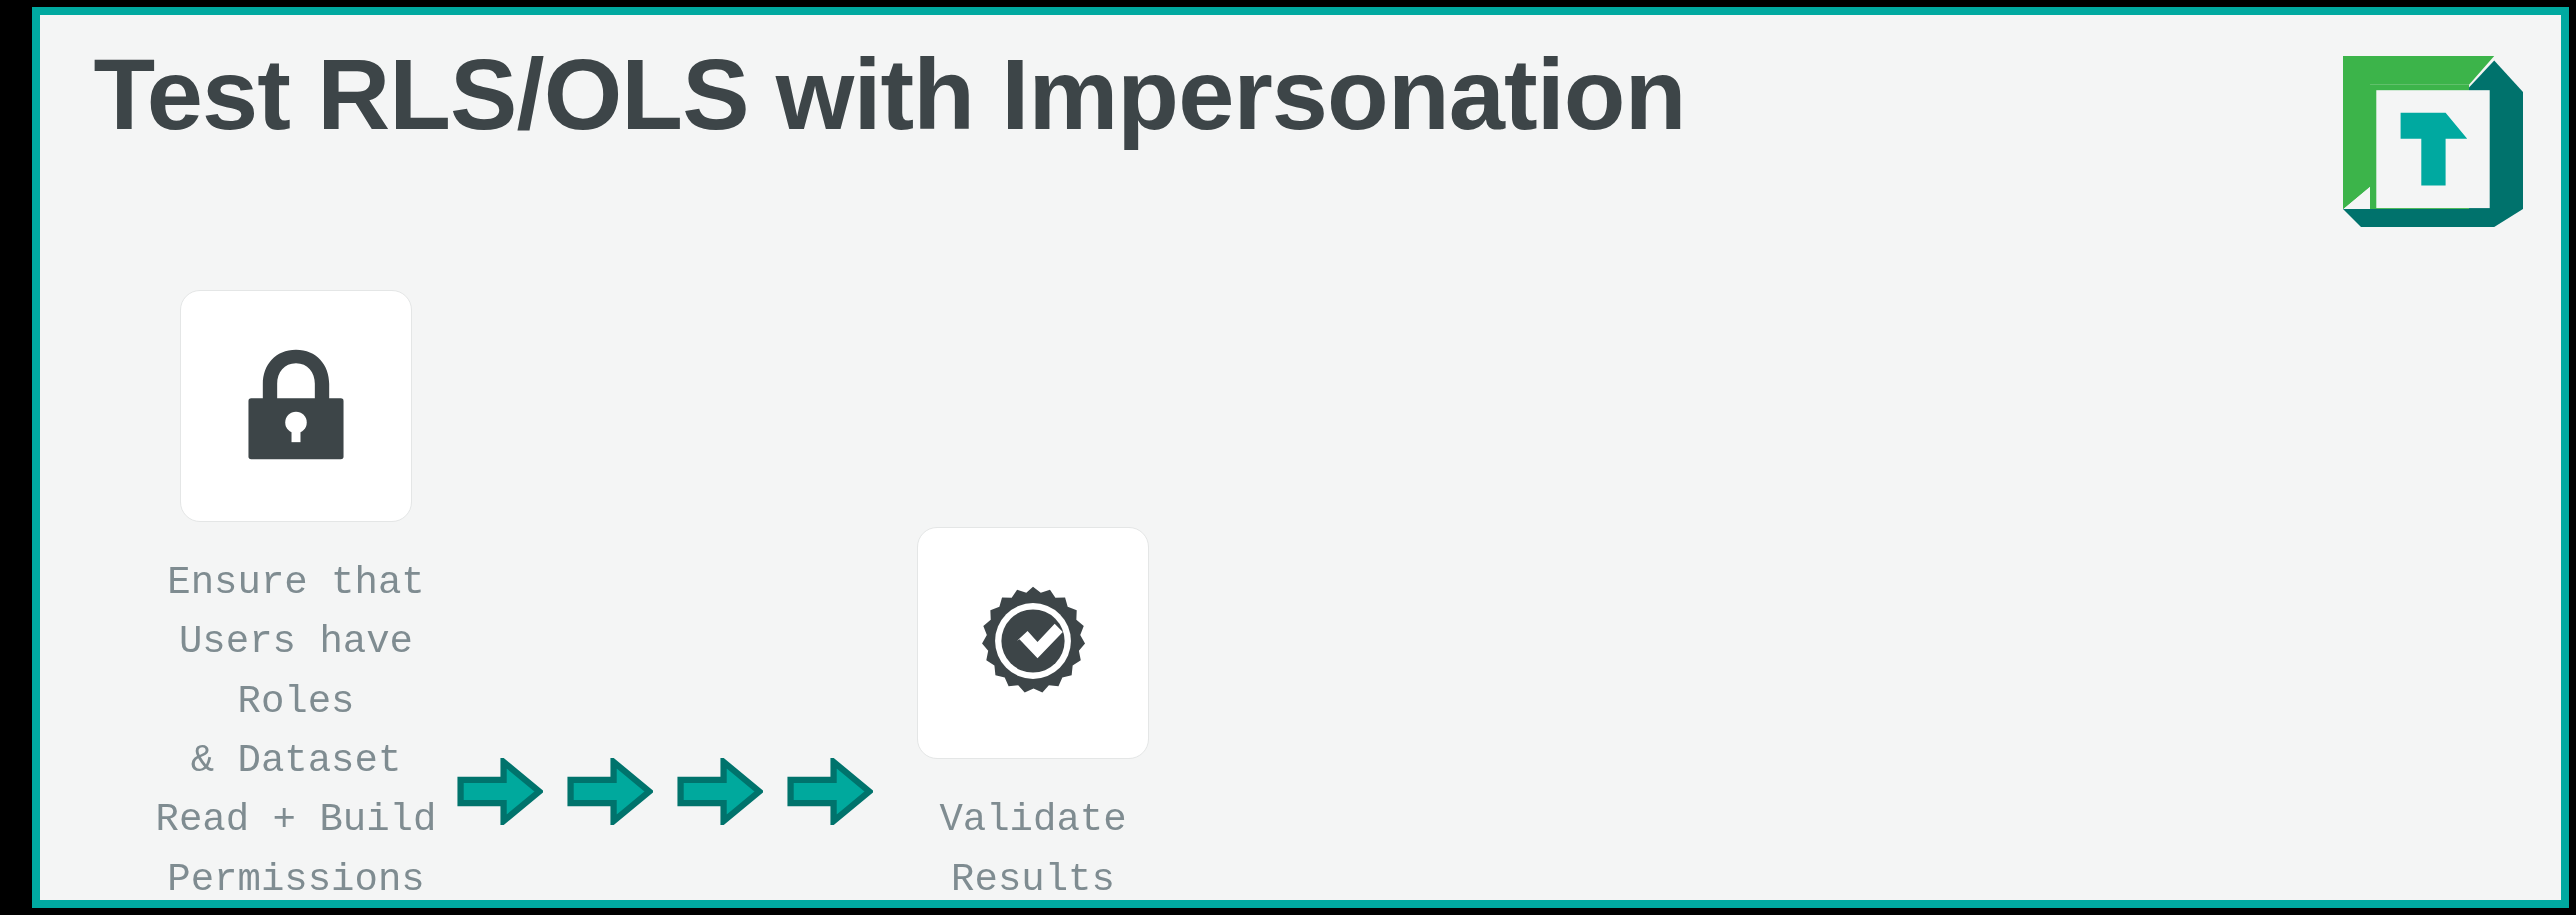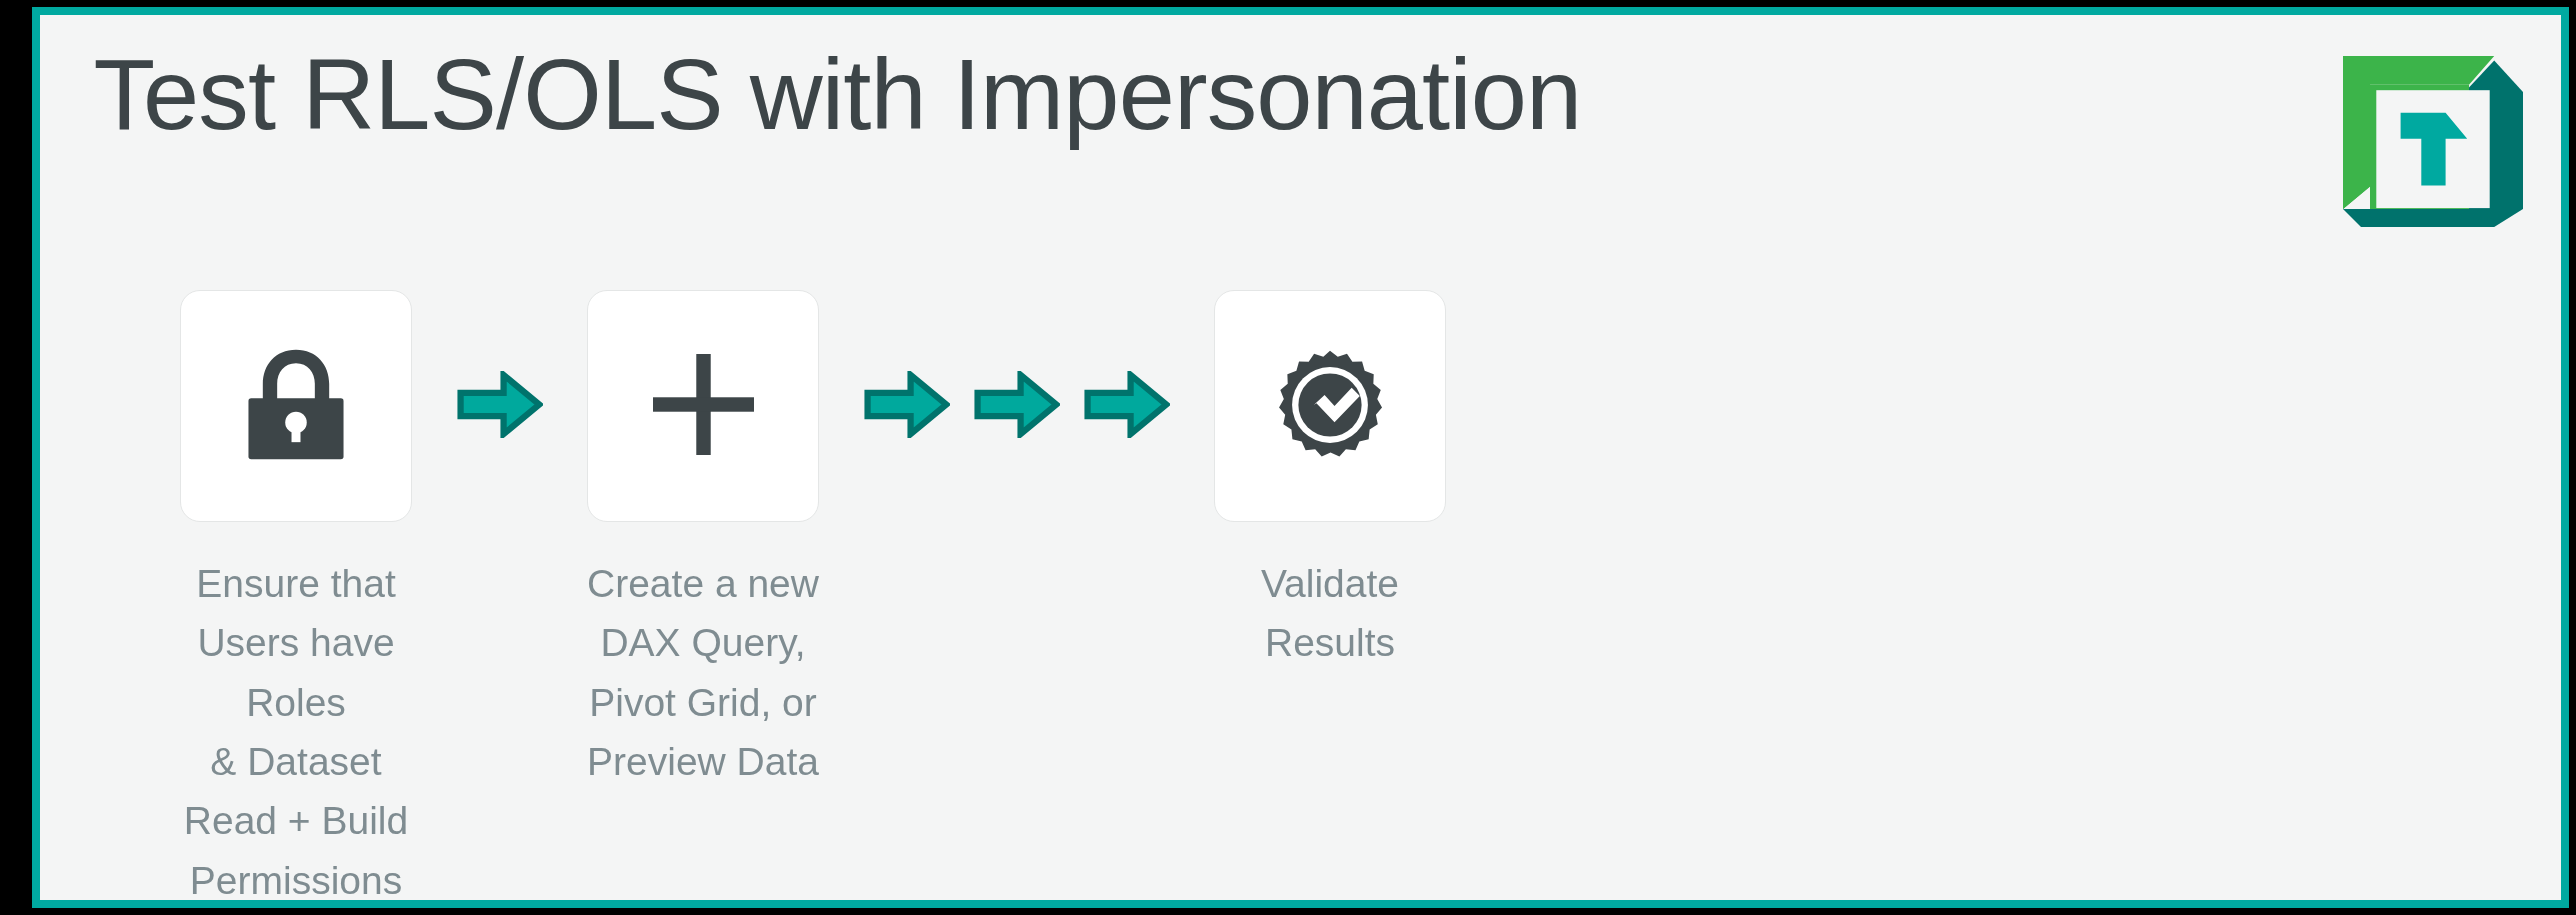--- a/index.html
+++ b/index.html
@@ -27,21 +27,21 @@
     overflow: hidden;
   }
 
   
   #page-title {
     position: absolute;
     left: 54px;
     top: 21px;
     font-size: 101px;
     line-height: 1.15;
-    font-weight: 400;
+    font-weight: 700;
     color: #3d4548;
     letter-spacing: -0.9px;
     white-space: nowrap;
   }
 
   
   #brand-logo {
     position: absolute;
     right: 38px;
     top: 22.5px;
@@ -49,22 +49,23 @@
     height: 189px;
   }
 
   
   #flow {
     position: absolute;
     left: 108px;
     top: 275px;
     width: 2017px;
     display: flex;
-    align-items: flex-start;
+    align-items: flex-end;
     justify-content: flex-start;
+    font-family: Liberation Mono, monospace;
   }
   .step {
     width: 297px;
     flex: 0 0 297px;
     display: flex;
     flex-direction: column;
     align-items: center;
   }
   .step-card {
     width: 232px;
@@ -143,34 +144,20 @@
     </div>
 
     <div class="arrow-cell">
       <span class="arrow-icon">
         <svg width="86" height="67" viewBox="0 0 96 74" xmlns="http://www.w3.org/2000/svg">
           <polygon points="4,24 52,24 52,4 92,37 52,70 52,50 4,50" fill="#00a99d" stroke="#00736c" stroke-width="7" stroke-linejoin="miter"></polygon>
         </svg>
       </span>
     </div>
 
-    <div class="step">
-      <div class="step-card">
-        <span class="step-icon">
-          <svg width="101" height="101" viewBox="0 0 112 112" xmlns="http://www.w3.org/2000/svg">
-            <rect x="48" y="0" width="16" height="112" fill="#3d4548"></rect>
-            <rect x="0" y="48" width="112" height="16" fill="#3d4548"></rect>
-          </svg>
-        </span>
-      </div>
-      <div class="step-label">Create a new
-DAX Query,
-Pivot Grid, or
-Preview Data</div>
-    </div>
 
     <div class="arrow-cell">
       <span class="arrow-icon">
         <svg width="86" height="67" viewBox="0 0 96 74" xmlns="http://www.w3.org/2000/svg">
           <polygon points="4,24 52,24 52,4 92,37 52,70 52,50 4,50" fill="#00a99d" stroke="#00736c" stroke-width="7" stroke-linejoin="miter"></polygon>
         </svg>
       </span>
     </div>
 
 

